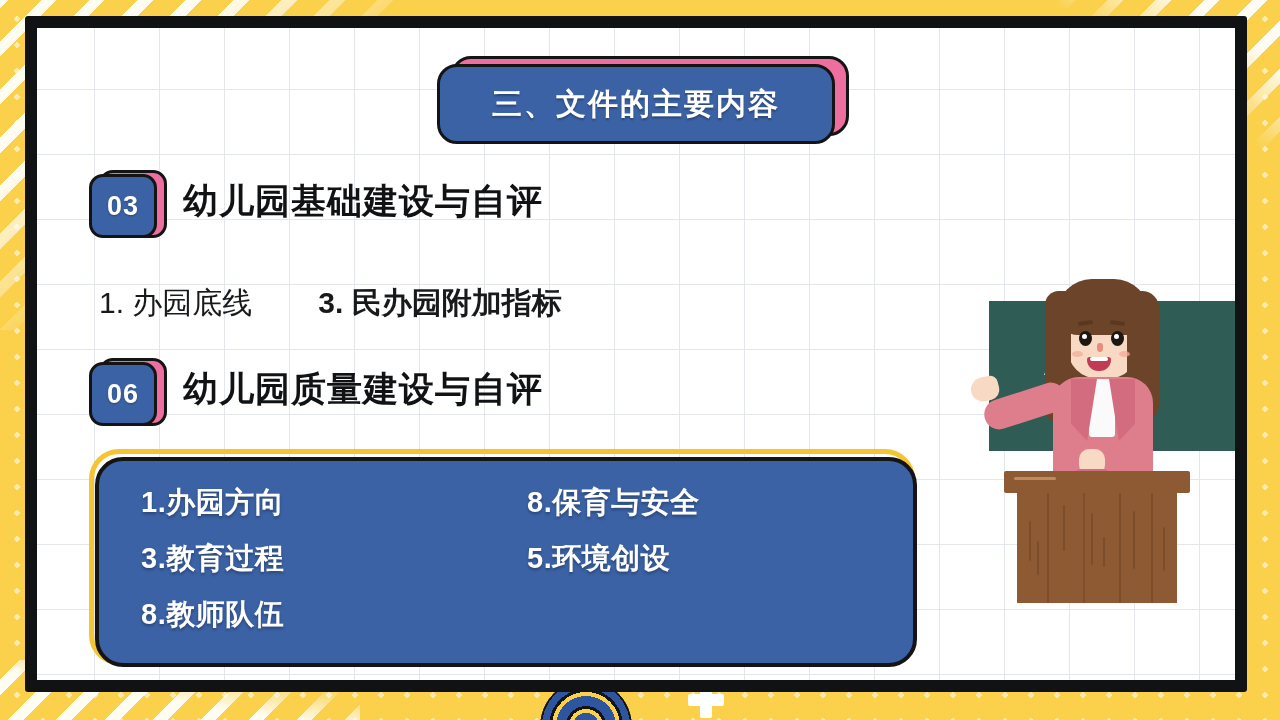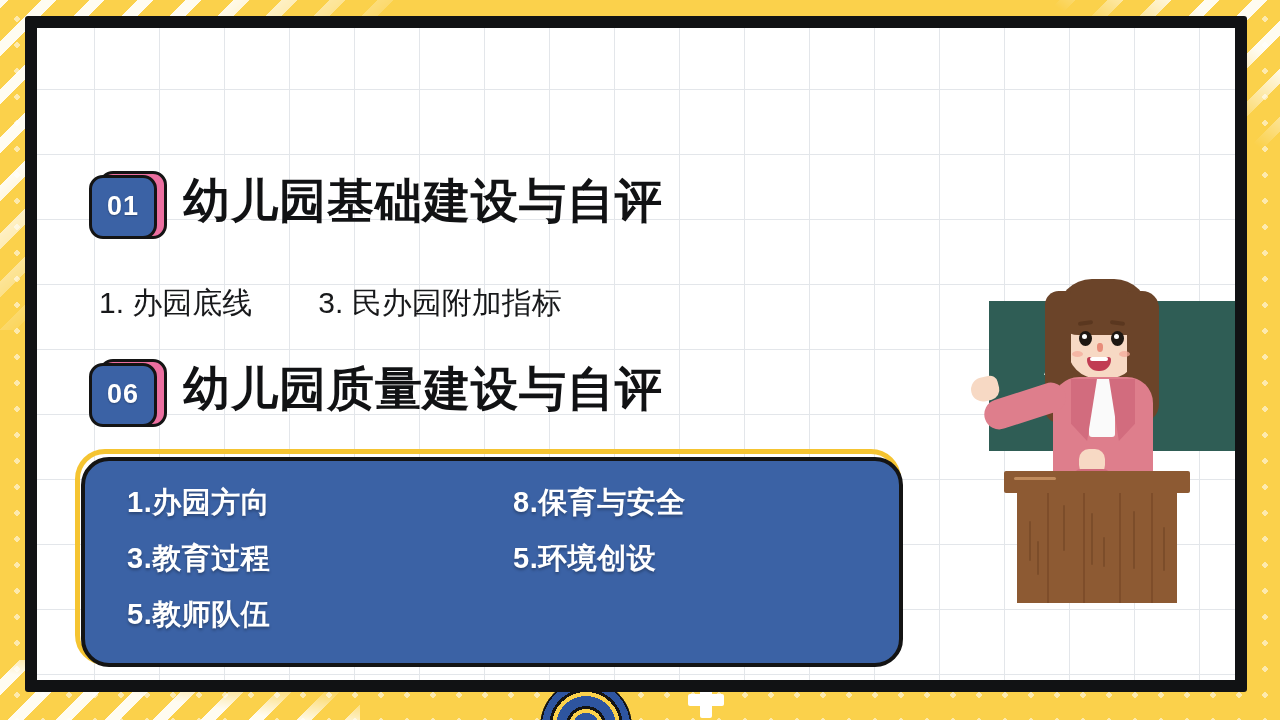--- a/index.html
+++ b/index.html
@@ -100,35 +100,35 @@
   .badge-main{
     position:absolute;left:0;top:4px;width:62px;height:58px;
     background:#3B62A5;border:3px solid #141414;border-radius:14px;
     display:flex;align-items:center;justify-content:center;
   }
   .badge-main span{
     color:#fff;font-size:27px;font-weight:bold;letter-spacing:1px;
     text-shadow:0 1px 2px rgba(0,0,0,.3);
   }
   .section-title{
-    margin-left:22px;font-size:47px;font-weight:bold;color:#111214;
+    margin-left:22px;font-size:35px;font-weight:bold;color:#111214;
     letter-spacing:1px;white-space:nowrap;text-align:center;
   }
 
   
   .sublist{
     position:absolute;left:62px;top:255px;
     display:flex;align-items:baseline;
     font-size:30px;color:#18191b;white-space:nowrap;
   }
   .sublist .sub-item{margin-right:66px;}
-  .sublist .sub-item:last-child{margin-right:0;}
-
-  
-  .panel-wrap{position:absolute;left:38px;top:421px;width:830px;height:220px;}
+  .sublist .sub-item:last-child{margin-right:0;font-weight:bold;}
+
+  
+  .panel-wrap{position:absolute;left:52px;top:421px;width:830px;height:220px;}
   .panel-accent{
     position:absolute;left:0;top:0;width:826px;height:216px;
     border:5px solid #F5C431;border-radius:30px;box-sizing:border-box;
   }
   .panel{
     position:absolute;left:6px;top:8px;width:822px;height:210px;
     background:#3B62A5;border:4px solid #141414;border-radius:28px;
     box-sizing:border-box;
     display:grid;grid-template-columns:1fr 1fr;
     align-content:start;row-gap:16px;
@@ -263,26 +263,32 @@
   <div class="deco-dots"></div>
   <div class="deco-stripes"></div>
   <div class="deco-stripes tr"></div>
   <div class="deco-stripes bl"></div>
   <div class="deco-target"></div>
   <div class="deco-cross"></div>
 
   <div id="page-frame">
     <div id="page">
 
+      <div class="title-wrap">
+        <div class="title-shadow"></div>
+        <div class="title-main">
+          <span>三、文件的主要内容</span>
+        </div>
+      </div>
 
       <div class="section" style="left:52px;top:142px;">
         <div class="badge-wrap">
           <div class="badge-shadow"></div>
           <div class="badge-main">
-            <span>01</span>
+            <span>03</span>
           </div>
         </div>
         <div class="section-title">幼儿园基础建设与自评</div>
       </div>
 
       <div class="sublist">
         <div class="sub-item">1. 办园底线</div>
         <div class="sub-item">3. 民办园附加指标</div>
       </div>
 
@@ -296,21 +302,21 @@
         <div class="section-title">幼儿园质量建设与自评</div>
       </div>
 
       <div class="panel-wrap">
         <div class="panel-accent"></div>
         <div class="panel">
           <div class="panel-item">1.办园方向</div>
           <div class="panel-item">8.保育与安全</div>
           <div class="panel-item">3.教育过程</div>
           <div class="panel-item">5.环境创设</div>
-          <div class="panel-item">5.教师队伍</div>
+          <div class="panel-item">8.教师队伍</div>
         </div>
       </div>
 
       <div class="illo">
         <div class="board">
           <div class="board-line l1">ABCDEFG</div>
           <div class="board-line l2">HIJKLMN</div>
         </div>
 
         <div class="teacher">

